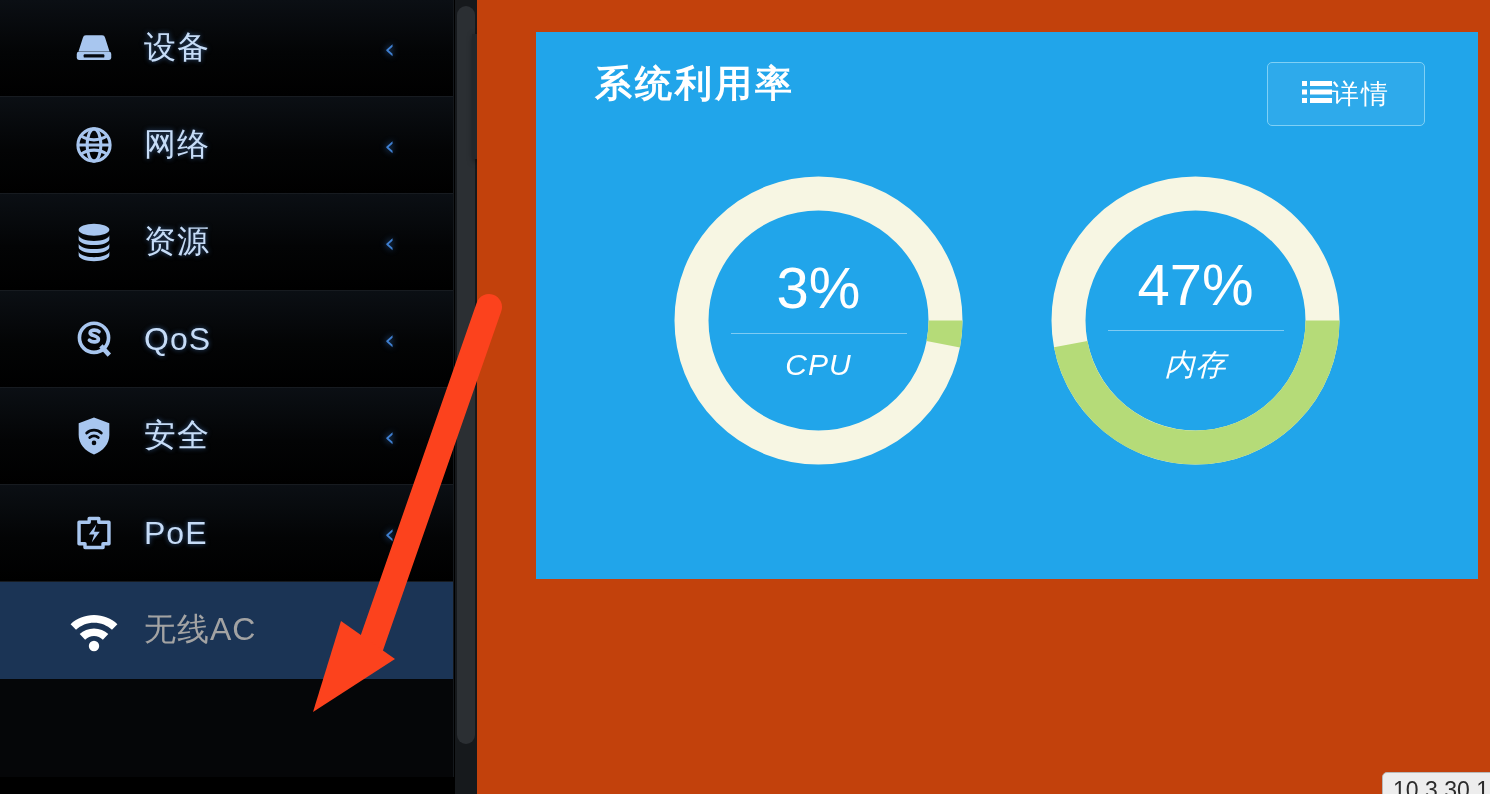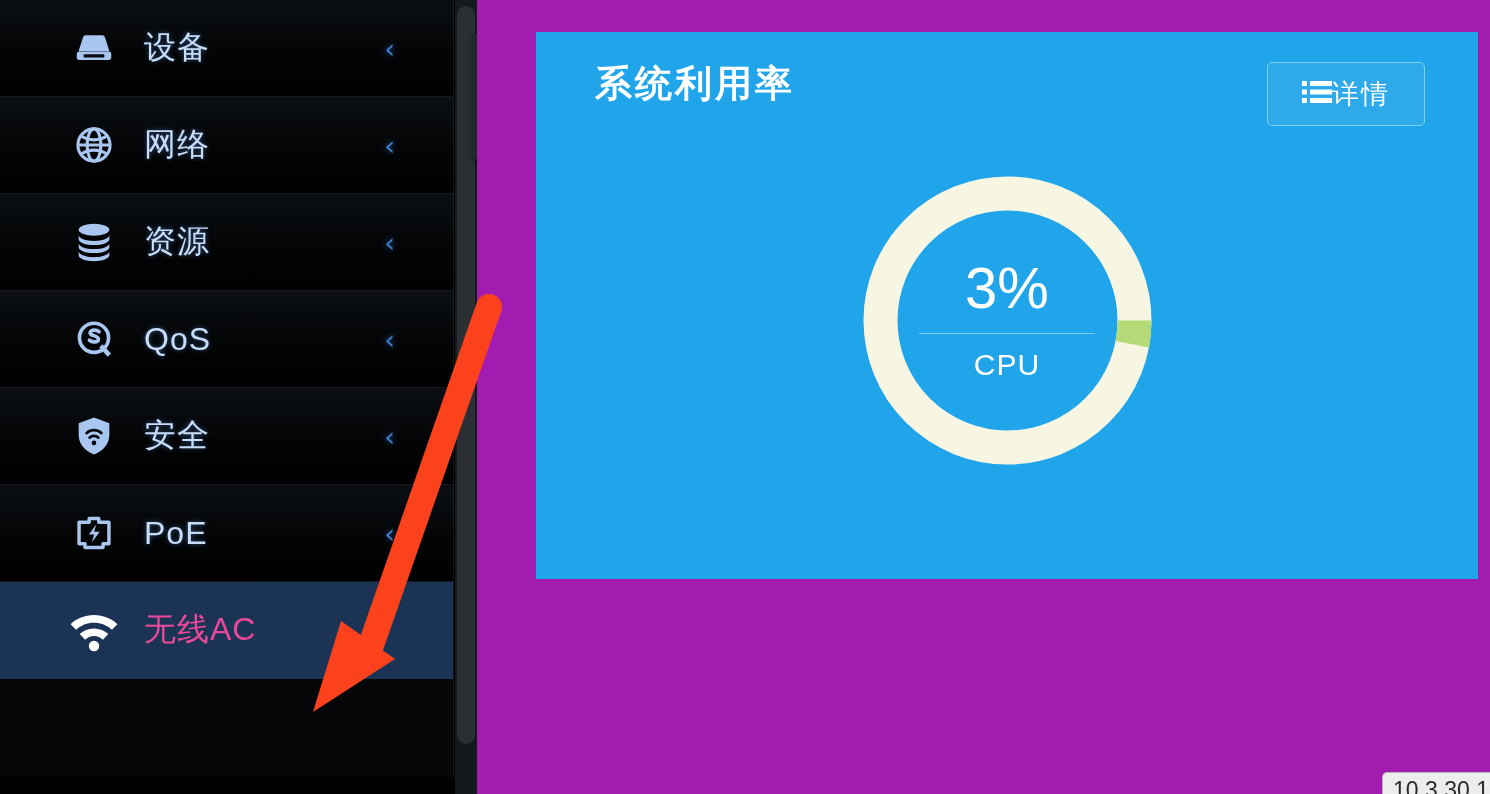--- a/index.html
+++ b/index.html
@@ -51,21 +51,21 @@
   .nav-icon svg { display: block; }
   .nav-label {
     margin-left: 14px;
     font-size: 32px;
     letter-spacing: 1px;
     color: #c6dcf7;
     text-shadow: 0 0 5px rgba(90,150,230,.55);
     white-space: nowrap;
   }
   .nav-item.active .nav-label {
-    color: #ec4899;
+    color: #a3a3a3;
     text-shadow: none;
   }
   .nav-chevron {
     position: absolute;
     right: 58px;
     top: 50%;
     transform: translateY(-50%);
     color: #3f7fd0;
     font-size: 27px;
     line-height: 1;
@@ -119,21 +119,21 @@
     border-right: 16px solid #f2f4f6;
     margin-right: 5px;
   }
 
   
   #content {
     position: absolute;
     left: 477px; top: 0;
     width: 1013px;
     height: 794px;
-    background: #a21caf;
+    background: #c2410c;
   }
 
   #panel {
     position: absolute;
     left: 59px;
     top: 32px;
     width: 942px;
     height: 547px;
     background: #21a5ea;
   }
@@ -200,20 +200,21 @@
   .gauge .rule {
     width: 176px;
     height: 1px;
     background: rgba(255,255,255,.42);
   }
   .gauge .caption {
     font-size: 30px;
     color: #ffffff;
     padding-top: 14px;
     letter-spacing: 1px;
+    font-style: italic;
   }
 
   
   #ip-tooltip {
     position: absolute;
     left: 1382px;
     top: 772px;
     padding: 4px 10px 8px 10px;
     background: #ededed;
     border: 1px solid #b8b8b8;
@@ -366,20 +367,31 @@
             <circle cx="152.5" cy="152.5" r="127" fill="none" stroke="#f7f6e3" stroke-width="34"></circle>
             <circle class="arc" cx="152.5" cy="152.5" r="127" fill="none" stroke="#b5db78" stroke-width="34" transform="rotate(0 152.5 152.5)" stroke-dasharray="23.938936020354223 774.0255979914532" stroke-dashoffset="0"></circle>
           </svg>
           <div class="center">
             <div class="value">3%</div>
             <div class="rule"></div>
             <div class="caption">CPU</div>
           </div>
         </div>
 
+        <div class="gauge">
+          <svg width="305" height="305" viewBox="0 0 305 305">
+            <circle cx="152.5" cy="152.5" r="127" fill="none" stroke="#f7f6e3" stroke-width="34"></circle>
+            <circle class="arc" cx="152.5" cy="152.5" r="127" fill="none" stroke="#b5db78" stroke-width="34" transform="rotate(0 152.5 152.5)" stroke-dasharray="375.0433309855495 422.92120302625796" stroke-dashoffset="0"></circle>
+          </svg>
+          <div class="center">
+            <div class="value">47%</div>
+            <div class="rule"></div>
+            <div class="caption">内存</div>
+          </div>
+        </div>
 
       </div>
     </section>
   </main>
 
   <div id="ip-tooltip">10.3.30.1</div>
 
   <svg id="annot-arrow">
     <g id="arrow-g">
       <path id="arrow-shaft" d="M489 307 L369 651" stroke="#fc421d" stroke-width="26" stroke-linecap="round" fill="none"></path>

